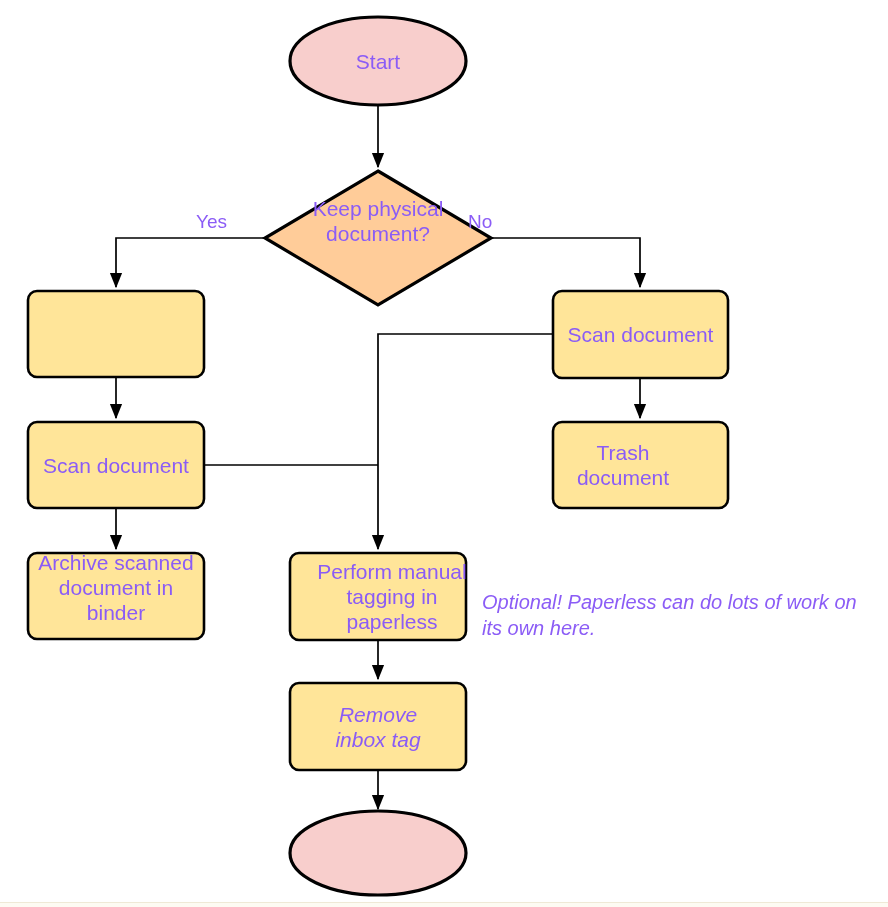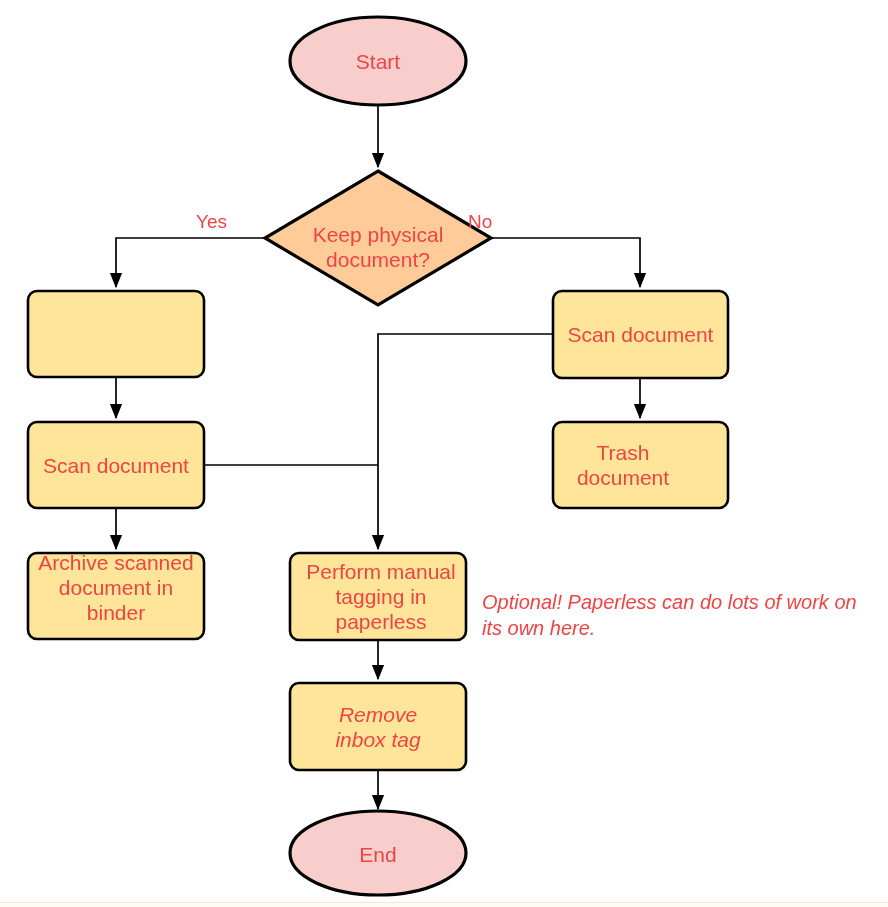--- a/index.html
+++ b/index.html
@@ -1,21 +1,21 @@
 <!DOCTYPE html>
 <html><head>
 <meta charset="utf-8">
 <style>
   html,body{margin:0;padding:0;background:#ffffff;}
   #stage{
     position:relative;
     width:888px;height:907px;
     background:#ffffff;
     font-family:"Liberation Sans", sans-serif;
-    color:#ef4444;
+    color:#8b5cf6;
     overflow:hidden;
   }
   svg.diagram{position:absolute;left:0;top:0;width:888px;height:907px;display:block;}
   .edge{fill:none;stroke:#000000;stroke-width:1.7;}
   .shape-rect{stroke:#000000;stroke-width:2.6;}
   .shape-ellipse{stroke:#000000;stroke-width:3.2;}
   .shape-diamond{stroke:#000000;stroke-width:3.2;stroke-linejoin:miter;}
   .node-label{
     position:absolute;
     display:flex;align-items:center;justify-content:center;
@@ -74,42 +74,41 @@
     <rect class="shape-rect" x="28" y="553" width="176" height="86" rx="9" fill="#ffe599"></rect>
     <rect class="shape-rect" x="553" y="291" width="175" height="87" rx="9" fill="#ffe599"></rect>
     <rect class="shape-rect" x="553" y="422" width="175" height="86" rx="9" fill="#ffe599"></rect>
     <rect class="shape-rect" x="290" y="553" width="176" height="87" rx="9" fill="#ffe599"></rect>
     <rect class="shape-rect" x="290" y="683" width="176" height="87" rx="9" fill="#ffe599"></rect>
     <ellipse class="shape-ellipse" cx="378" cy="853" rx="88" ry="42" fill="#f8cecc"></ellipse>
   </svg>
 
   <div class="node-label" style="left:290px;top:17px;width:176px;height:88px;">Start</div>
 
-  <div class="node-label" style="left:265px;top:180px;width:226px;height:134px;">Keep physical
+  <div class="node-label" style="left:265px;top:154px;width:226px;height:134px;">Keep physical
 document?</div>
 
 
   <div class="node-label" style="left:28px;top:422px;width:176px;height:86px;">Scan document</div>
 
   <div class="node-label" style="left:28px;top:553px;width:176px;height:69px;">Archive scanned
 document in
 binder</div>
 
   <div class="node-label" style="left:553px;top:291px;width:175px;height:87px;">Scan document</div>
 
   <div class="node-label" style="left:553px;top:422px;width:140px;height:86px;">Trash document</div>
 
-  <div class="node-label" style="left:293px;top:553px;width:176px;height:87px;border-radius:30px;">Perform manual
+  <div class="node-label" style="left:304px;top:553px;width:176px;height:87px;border-radius:30px;">Perform manual
 tagging in
 paperless</div>
 
   <div class="node-label" style="left:290px;top:683px;width:176px;height:87px;font-style:italic;">Remove
 inbox tag</div>
 
-  <div class="node-label" style="left:290px;top:813px;width:176px;height:82px;">End</div>
 
   <div class="edge-label" style="left:196px;top:211px;width:60px;">Yes</div>
 
   <div class="edge-label" style="left:468px;top:211px;width:60px;">No</div>
 
   <div class="note">Optional! Paperless can do lots of work on
 its own here.</div>
 
   <div class="bottom-strip"></div>
 

